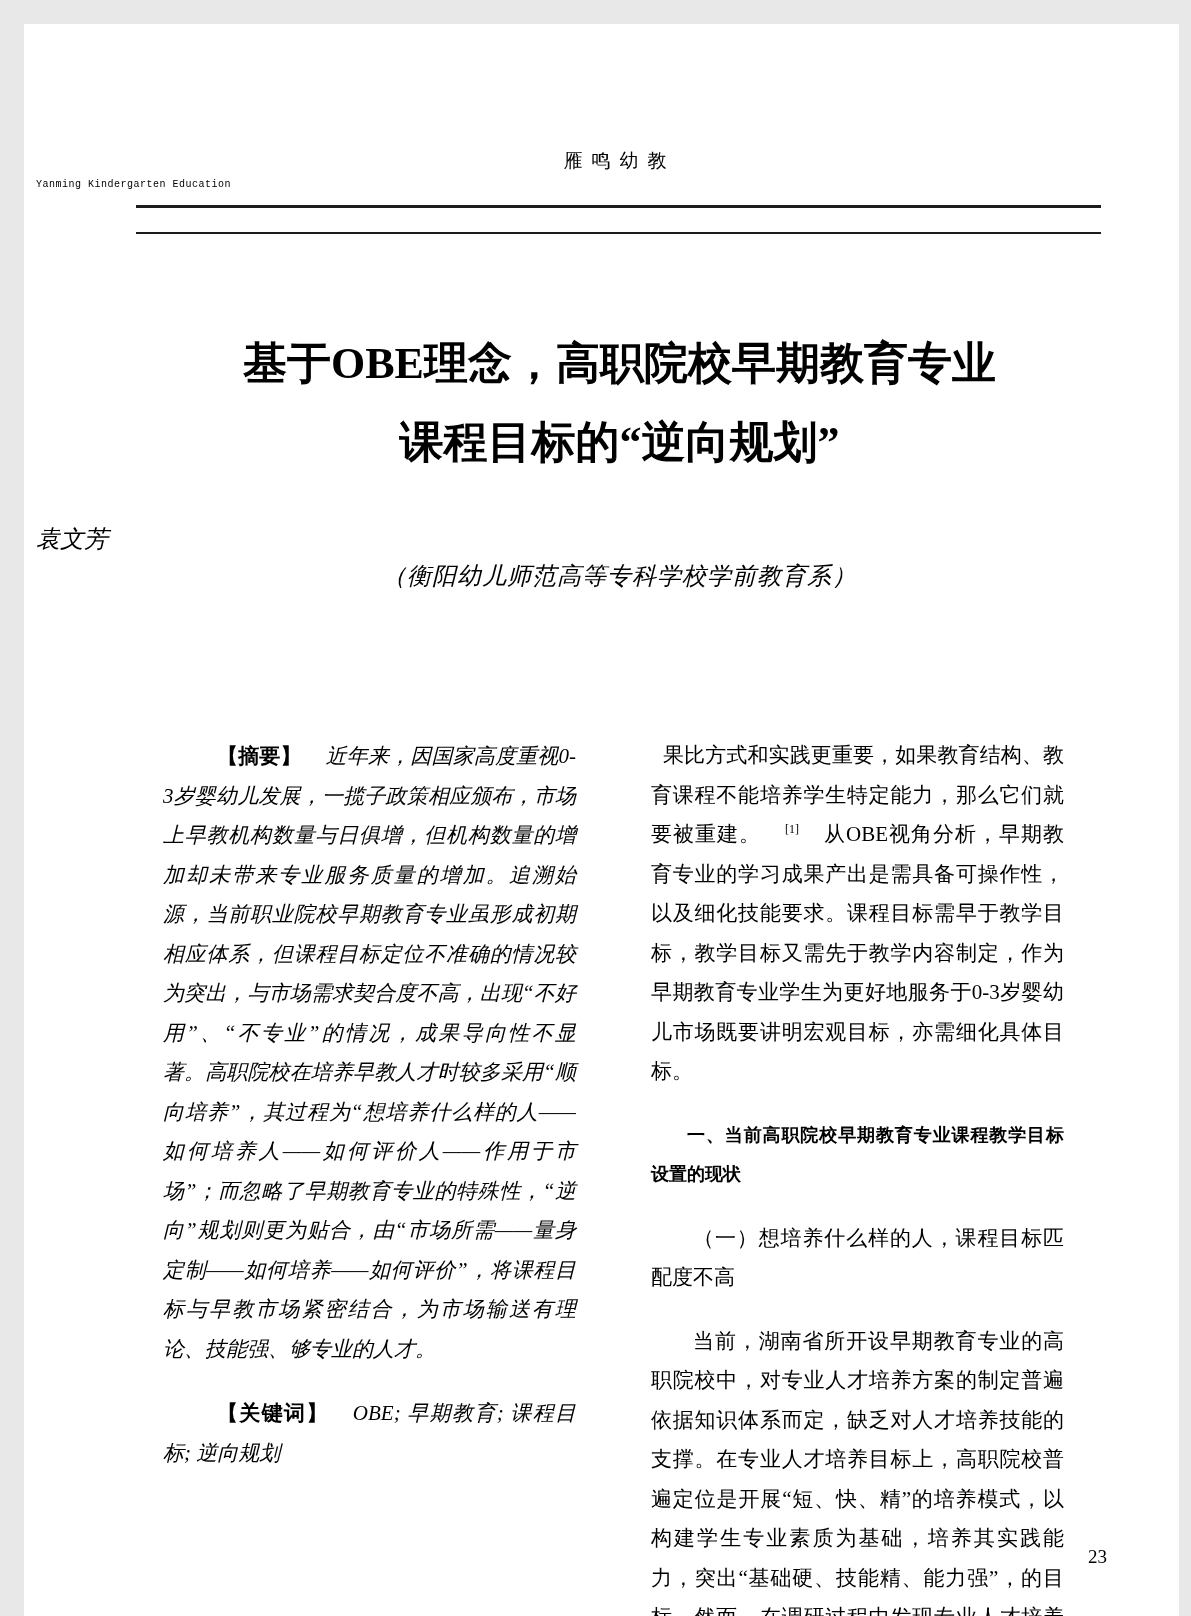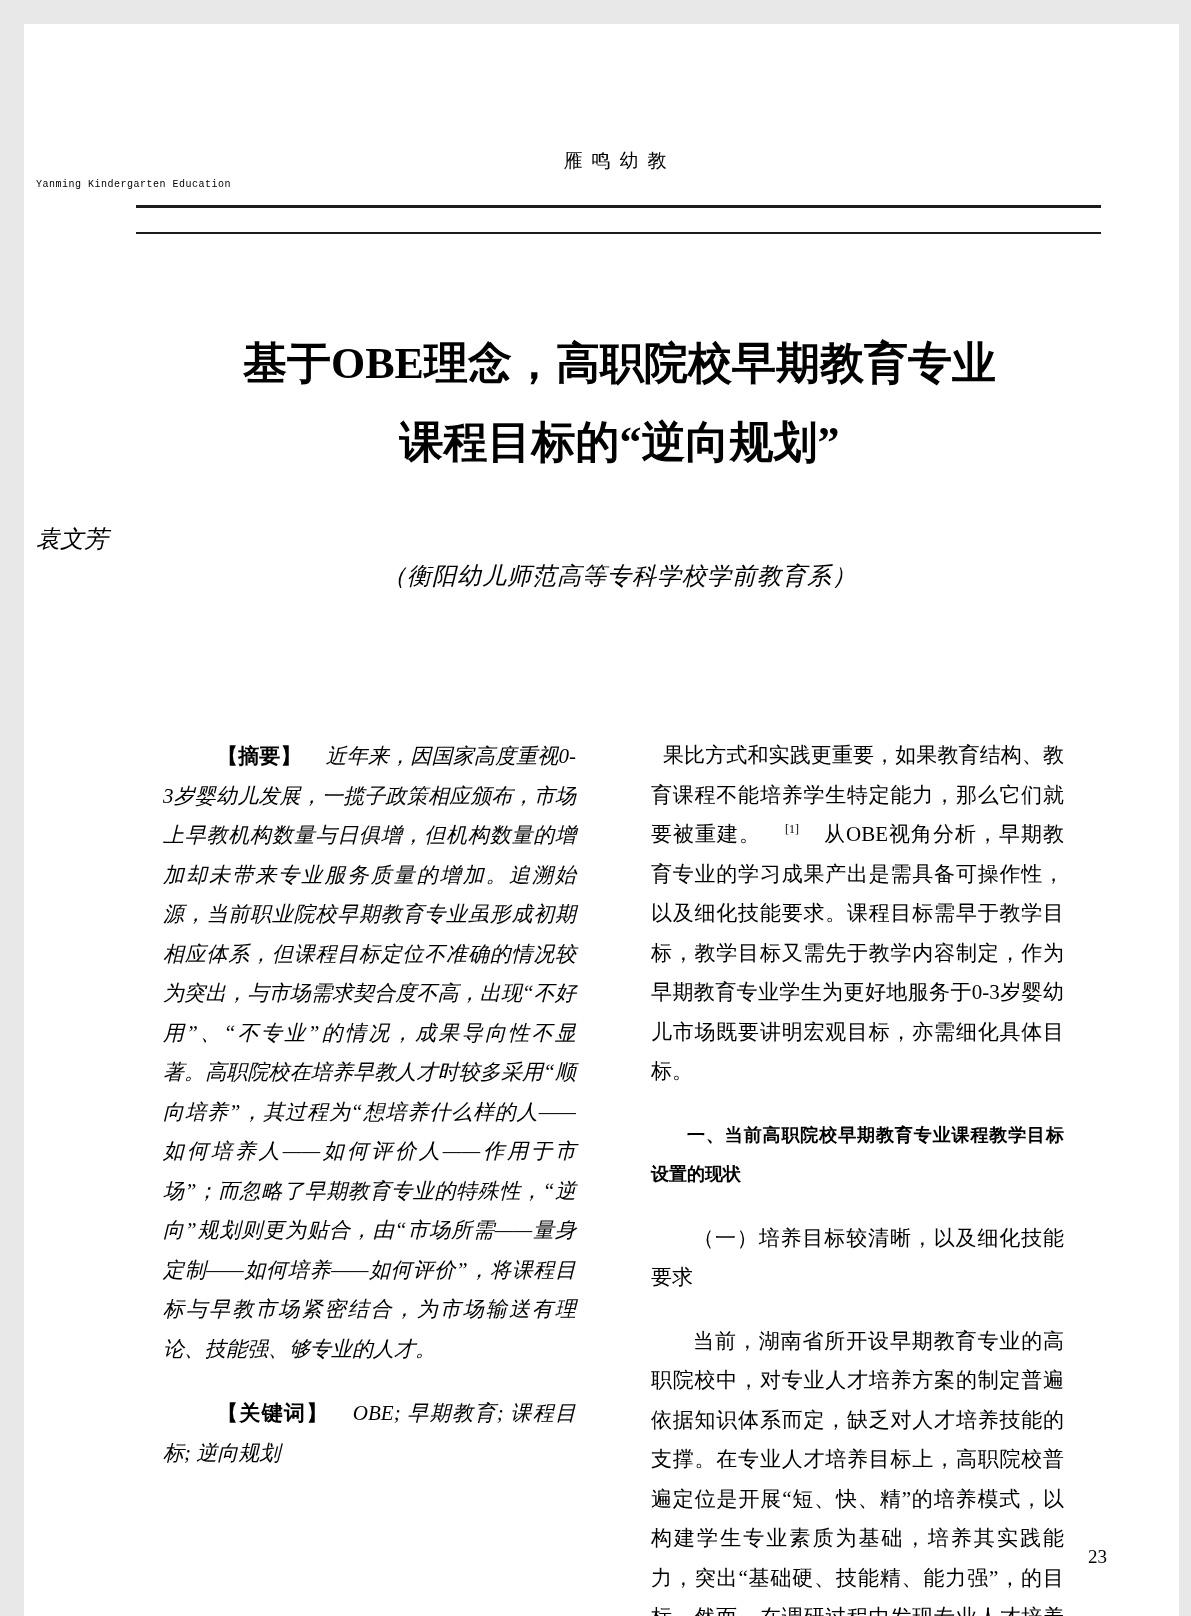--- a/index.html
+++ b/index.html
@@ -94,21 +94,21 @@
   <div class="columns">
 
     <div class="col">
       <p class="abstract"><span class="label">【摘要】</span><span>近年来，因国家高度重视0-3岁婴幼儿发展，一揽子政策相应颁布，市场上早教机构数量与日俱增，但机构数量的增加却未带来专业服务质量的增加。追溯始源，当前职业院校早期教育专业虽形成初期相应体系，但课程目标定位不准确的情况较为突出，与市场需求契合度不高，出现“不好用”、“不专业”的情况，成果导向性不显著。高职院校在培养早教人才时较多采用“顺向培养”，其过程为“想培养什么样的人——如何培养人——如何评价人——作用于市场”；而忽略了早期教育专业的特殊性，“逆向”规划则更为贴合，由“市场所需——量身定制——如何培养——如何评价”，将课程目标与早教市场紧密结合，为市场输送有理论、技能强、够专业的人才。</span></p>
       <p class="keywords"><span class="label">【关键词】</span><span>OBE; 早期教育; 课程目标; 逆向规划</span></p>
     </div>
 
     <div class="col">
       <p class="cont"><span>果比方式和实践更重要，如果教育结构、教育课程不能培养学生特定能力，那么它们就要被重建。</span><sup class="ref">[1]</sup><span>从OBE视角分析，早期教育专业的学习成果产出是需具备可操作性，以及细化技能要求。课程目标需早于教学目标，教学目标又需先于教学内容制定，作为早期教育专业学生为更好地服务于0-3岁婴幼儿市场既要讲明宏观目标，亦需细化具体目标。</span></p>
       <p class="sec-heading">一、当前高职院校早期教育专业课程教学目标设置的现状</p>
-      <p>（一）培养目标较清晰，以及细化技能要求</p>
+      <p>（一）想培养什么样的人，课程目标匹配度不高</p>
       <p>当前，湖南省所开设早期教育专业的高职院校中，对专业人才培养方案的制定普遍依据知识体系而定，缺乏对人才培养技能的支撑。在专业人才培养目标上，高职院校普遍定位是开展“短、快、精”的培养模式，以构建学生专业素质为基础，培养其实践能力，突出“基础硬、技能精、能力强”，的目标。然而，在调研过程中发现专业人才培养目标与课程目标匹配度不高，课程目标定位不精准，未能很好地体现培养目标核心诉求，其主要体现在以下层面：</p>
       <p>首先，前期市场调研不充分，对早教机构的现</p>
     </div>
 
   </div>
 
   <div class="pageno">23</div>
 
 </div>
 

